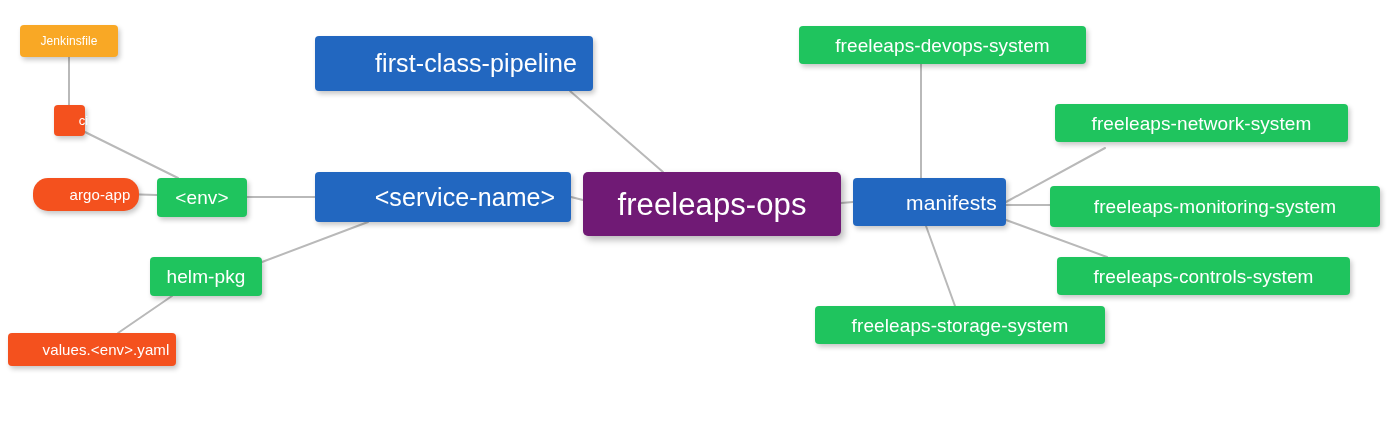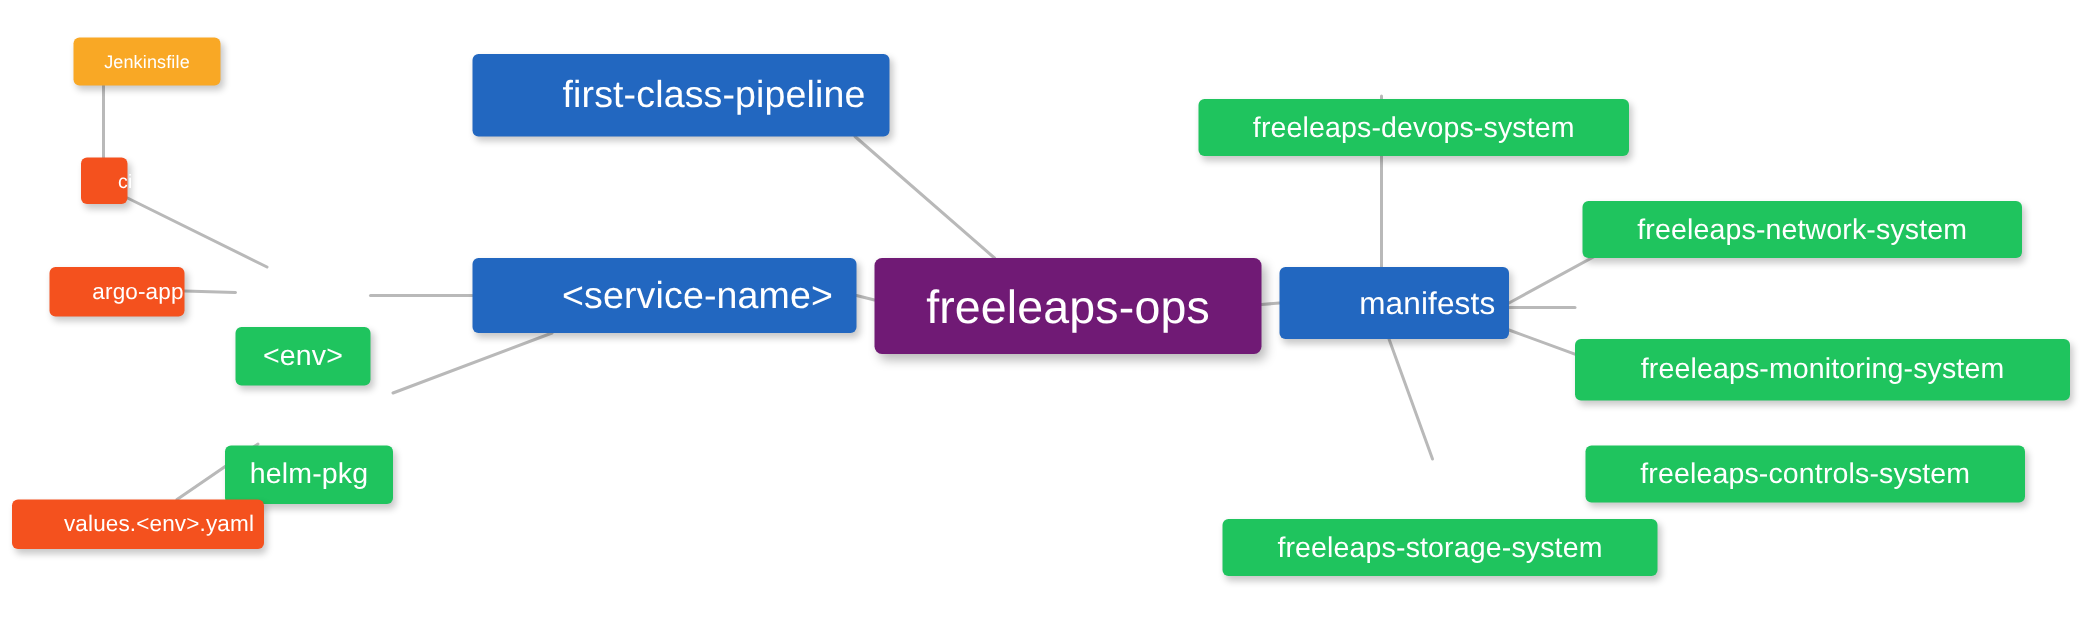--- a/index.html
+++ b/index.html
@@ -40,21 +40,21 @@
     box-shadow:3px 4px 7px rgba(0,0,0,0.28);
   }
   .node.blue{background:#2267c0;padding-left:44px;}
   .node.green{background:#1fc45e;}
   .node.red{background:#f4511e;padding-left:28px;}
   .node.orange{background:#f9a825;}
 
   .sz-root{font-size:31px;}
   .sz-l1{font-size:25px;}
   .sz-l2{font-size:21px;}
-  .sz-l3{font-size:19px;margin-top:40px;}
+  .sz-l3{font-size:19px;}
   .sz-l4{font-size:15px;}
   .sz-l5{font-size:13px;}
   .sz-l6{font-size:12px;}
 </style>
 </head>
 <body>
 
 <div id="canvas">
   <svg id="edges" viewBox="0 0 1390 421" width="1390" height="421" aria-hidden="true">
       <line x1="570" y1="91" x2="663" y2="172" stroke="#b9b9b9" stroke-width="2" stroke-linecap="round"></line>
@@ -87,33 +87,33 @@
       </div>
       <div class="node green sz-l3" style="left: 157px; top: 178px; width: 90px; height: 39px;">
         <span>&lt;env&gt;</span>
       </div>
       <div class="node green sz-l3" style="left: 150px; top: 257px; width: 112px; height: 39px;">
         <span>helm-pkg</span>
       </div>
       <div class="node red sz-l5" style="left: 54px; top: 105px; width: 31px; height: 31px;">
         <span>ci</span>
       </div>
-      <div class="node red sz-l4" style="left: 33px; top: 178px; width: 90px; height: 33px;">
+      <div class="node red sz-l4" style="left: 33px; top: 178px; width: 106px; height: 33px; border-radius: 15px;">
         <span>argo-app</span>
       </div>
       <div class="node red sz-l4" style="left: 8px; top: 333px; width: 168px; height: 33px;">
         <span>values.&lt;env&gt;.yaml</span>
       </div>
-      <div class="node orange sz-l6" style="left: 20px; top: 25px; width: 98px; height: 32px; margin-left: 29px;">
+      <div class="node orange sz-l6" style="left: 20px; top: 25px; width: 98px; height: 32px;">
         <span>Jenkinsfile</span>
       </div>
       <div class="node green sz-l3" style="left: 799px; top: 26px; width: 287px; height: 38px;">
         <span>freeleaps-devops-system</span>
       </div>
-      <div class="node green sz-l3" style="left: 1055px; top: 94px; width: 293px; height: 38px;">
+      <div class="node green sz-l3" style="left: 1055px; top: 104px; width: 293px; height: 38px;">
         <span>freeleaps-network-system</span>
       </div>
       <div class="node green sz-l3" style="left: 1050px; top: 186px; width: 330px; height: 41px;">
         <span>freeleaps-monitoring-system</span>
       </div>
       <div class="node green sz-l3" style="left: 1057px; top: 257px; width: 293px; height: 38px;">
         <span>freeleaps-controls-system</span>
       </div>
       <div class="node green sz-l3" style="left: 815px; top: 306px; width: 290px; height: 38px; text-align: center;">
         <span>freeleaps-storage-system</span>

